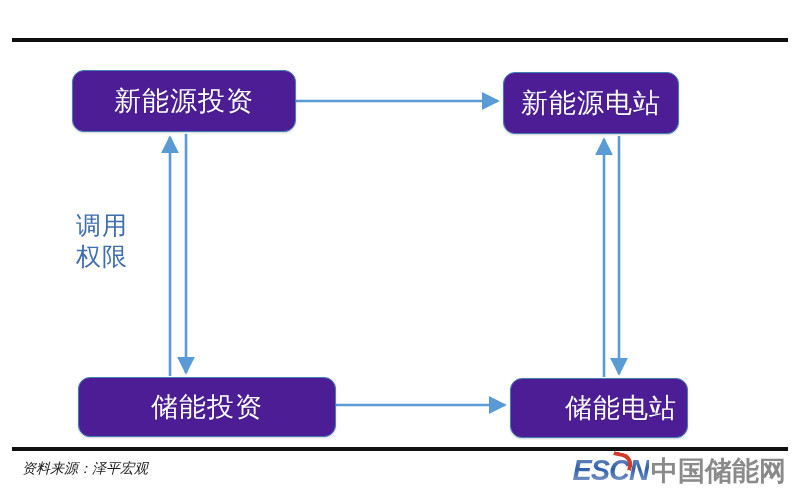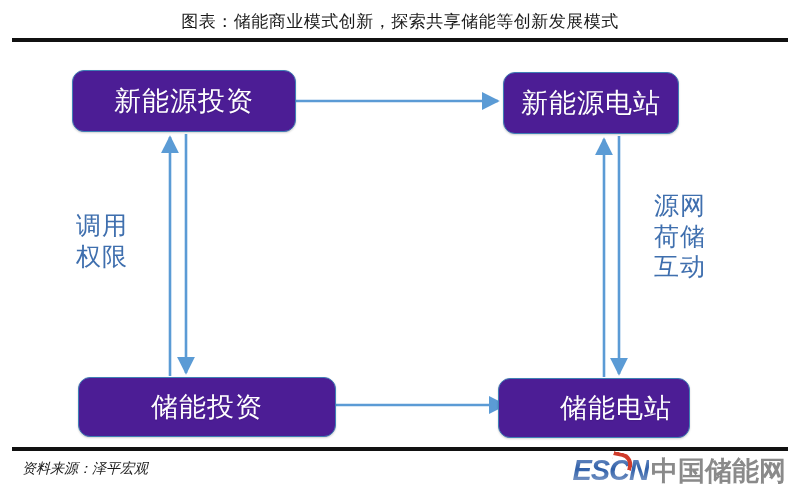--- a/index.html
+++ b/index.html
@@ -81,21 +81,21 @@
     display: flex;
     align-items: center;
     justify-content: center;
     box-shadow: 0 1px 2px rgba(0,0,0,0.18);
     text-shadow: 0 1px 1px rgba(0,0,0,0.10);
     white-space: nowrap;
   }
   .node-tl { left: 72px;  top: 28px;  width: 224px; height: 62px; }
   .node-tr { left: 503px; top: 30px;  width: 176px; height: 62px; }
   .node-bl { left: 78px;  top: 335px; width: 258px; height: 60px; }
-  .node-br { left: 498px; top: 336px; width: 192px; height: 60px; padding-left: 44px; }
+  .node-br { left: 510px; top: 336px; width: 178px; height: 60px; padding-left: 44px; }
 
   
   .edge-label {
     position: absolute;
     color: #3f6fae;
     font-size: 25px;
     line-height: 1.22;
     letter-spacing: 1px;
     text-align: center;
     white-space: pre-line;
@@ -155,21 +155,20 @@
     color: #8a8a8a;
     letter-spacing: 0px;
     margin-left: 2px;
   }
 </style>
 </head>
 <body>
 
 <div id="figure">
 
-  <div class="title">图表：储能商业模式创新，探索共享储能等创新发展模式</div>
   <div class="rule-top"></div>
 
   <div id="canvas">
 
     <svg id="wires" viewBox="0 0 800 405">
       <defs>
         <marker id="arrow-r" viewBox="0 0 10 10" refX="9" refY="5" markerWidth="7" markerHeight="7" orient="auto-start-reverse">
           <path d="M 0 0 L 10 5 L 0 10 z" fill="#5b9bd5"></path>
         </marker>
         <marker id="arrow-u" viewBox="0 0 10 10" refX="9" refY="5" markerWidth="7" markerHeight="7" orient="auto-start-reverse">
@@ -193,23 +192,20 @@
       <line x1="619" y1="94" x2="619" y2="332" stroke="#5b9bd5" stroke-width="2.6" marker-end="url(#arrow-d)"></line>
     </svg>
 
     <div class="node node-tl">新能源投资</div>
     <div class="node node-tr">新能源电站</div>
     <div class="node node-bl">储能投资</div>
     <div class="node node-br">储能电站</div>
 
     <div class="edge-label label-dispatch">调用
 权限</div>
-    <div class="edge-label label-interact">源网
-荷储
-互动</div>
 
   </div>
 
   <div class="rule-bottom"></div>
 
   <div class="source">资料来源：泽平宏观</div>
 
   <div class="logo">
     <span class="logo-escn">ESCN</span>
     <span class="logo-arc"></span>

